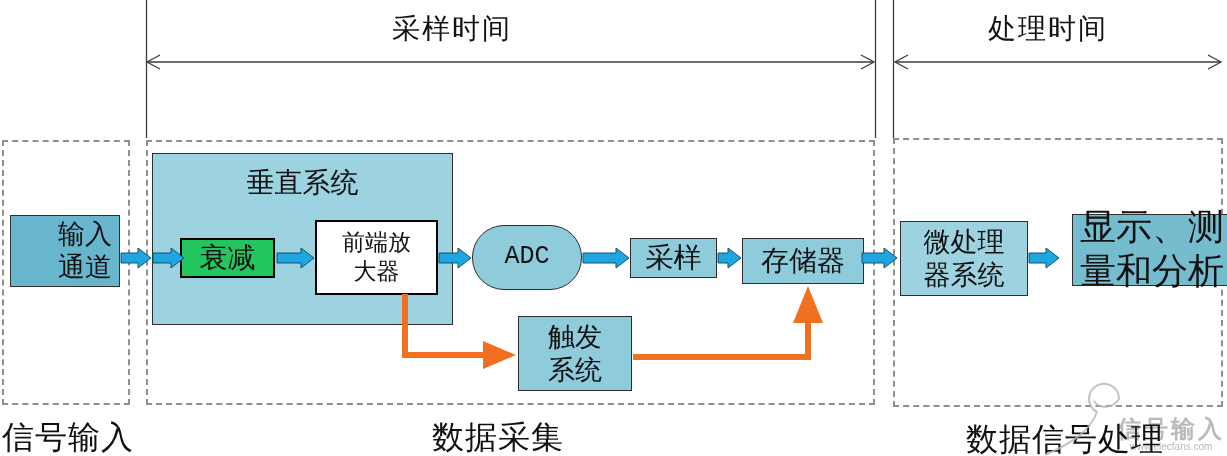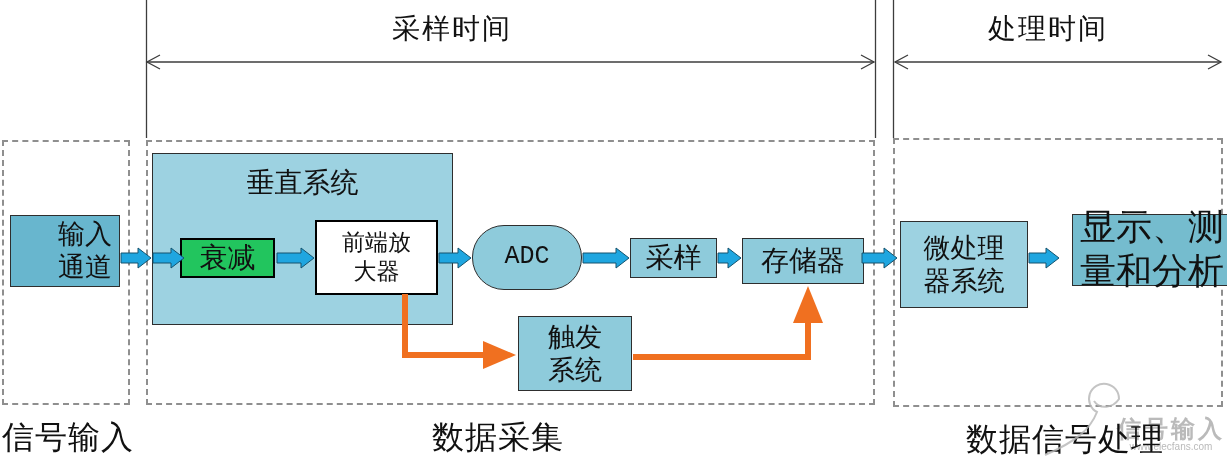--- a/index.html
+++ b/index.html
@@ -44,21 +44,21 @@
          background:#ffffff; border:2px solid #000000; font-size:23px;}
   .b-adc{left:472px; top:225px; width:110px; height:65px; border-radius:32px;
          background:var(--node-fill); border:1.5px solid var(--box-border);
          font-family:Liberation Mono, monospace; font-size:25px;}
   .b-samp{left:630px; top:238px; width:87px; height:40px;
           background:var(--node-fill); border:1.5px solid var(--box-border);}
   .b-mem{left:742px; top:238px; width:122px; height:46px;
          background:var(--node-fill); border:1.5px solid var(--box-border);}
   .b-trig{left:518px; top:316px; width:114px; height:75px;
           background:var(--node-fill); border:1.5px solid var(--box-border); font-size:27px;}
-  .b-micro{left:900px; top:221px; width:128px; height:87px;
+  .b-micro{left:900px; top:221px; width:128px; height:75px;
            background:var(--vertical-system-fill); border:1.5px solid var(--box-border); font-size:27px;}
   .b-disp{left:1072px; top:214px; width:160px; height:72px;
           background:var(--display-fill); border:1.5px solid var(--box-border); font-size:36px;}
 
   .watermark{position:absolute; right:2px; bottom:4px; text-align:right;
              color:var(--watermark-gray); opacity:.8; z-index:3; line-height:1.05;
              font-family:"Liberation Sans","DejaVu Sans",sans-serif;}
   .watermark .brand{font-size:24px; letter-spacing:3px; font-weight:bold;}
   .watermark .site{font-size:10px;text-align:center;}
   .dim-line{stroke:var(--line-dark); stroke-width:1.3; fill:none;}

